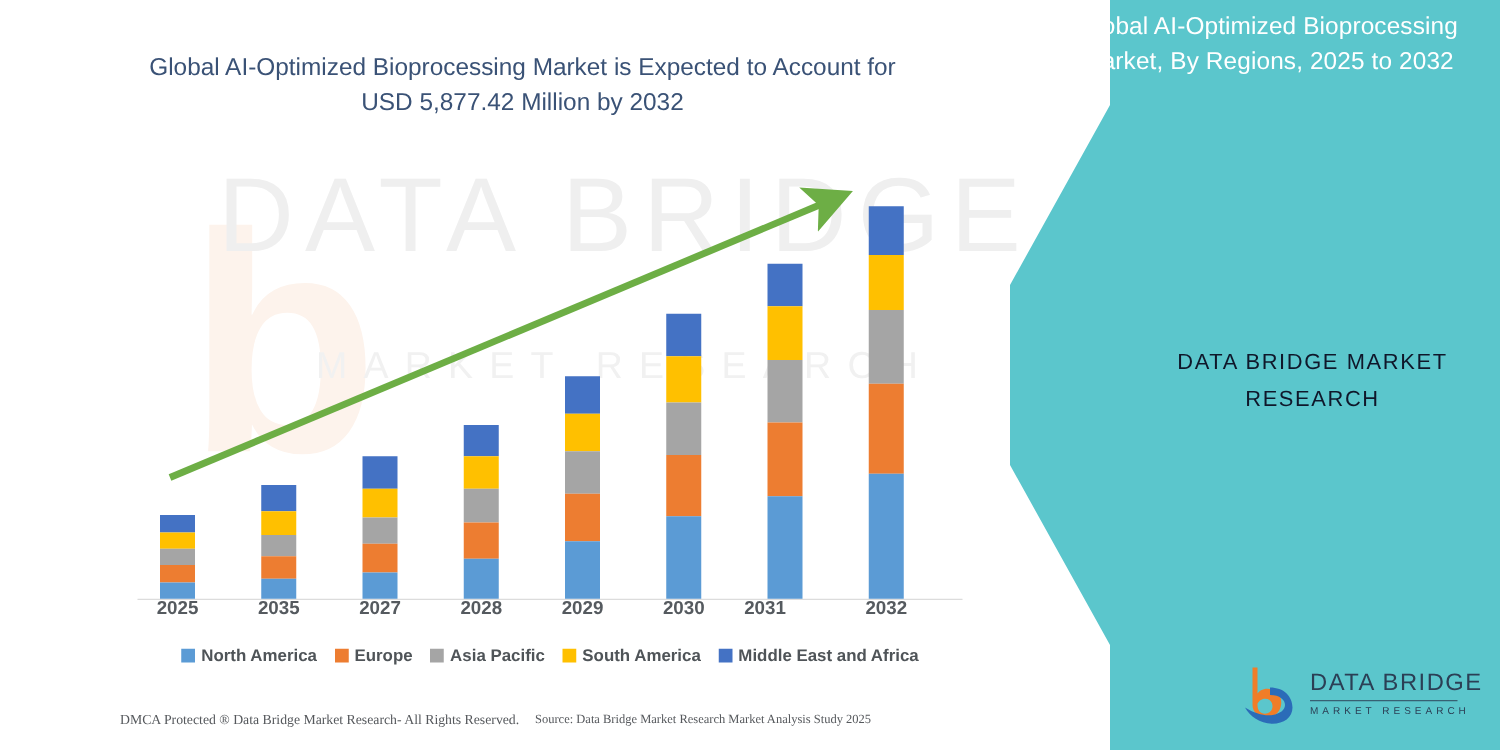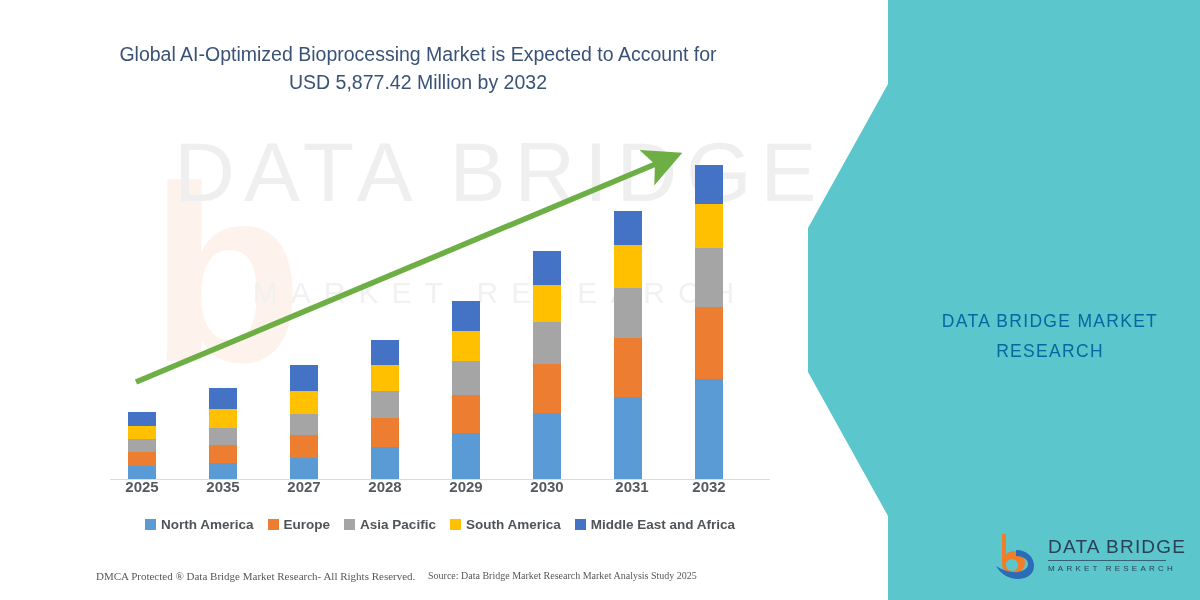--- a/index.html
+++ b/index.html
@@ -28,21 +28,21 @@
     position:absolute; display:flex; align-items:center; justify-content:center;
     color:#1f4e79; font-size:17px; letter-spacing:.4px;
   }
   .hex svg{ position:absolute; inset:0; }
   .hex span{ position:relative; z-index:2; }
   #hex-2025{ left:1012px; top:118px; width:86px; height:78px; }
   #hex-2032{ left:936px; top:148px; width:86px; height:78px; }
 
   .dbmr-words{
     position:absolute; left:900px; top:275px; width:300px; text-align:center;
-    color:#0369a1; font-size:17.5px; line-height:1.7; letter-spacing:1.3px; z-index:5;margin-top:32px;
+    color:#0f172a; font-size:17.5px; line-height:1.7; letter-spacing:1.3px; z-index:5;
   }
 
   
   .chart-title{
     position:absolute; left:108px; top:40px; width:620px; text-align:center;
     color:#3a5276; font-size:19.5px; line-height:1.45; z-index:4;
   }
 
   
   .watermark{
@@ -188,21 +188,21 @@
     <line x1="26" y1="242" x2="548" y2="23" stroke="#6DAE45" stroke-width="5.5" marker-end="url(#ahead)"></line>
   </svg>
 
   <div class="xlabels">
       <div class="xlab" style="left: 2px;">2025</div>
       <div class="xlab" style="left: 83px;">2035</div>
       <div class="xlab" style="left: 164px;">2027</div>
       <div class="xlab" style="left: 245px;">2028</div>
       <div class="xlab" style="left: 326px;">2029</div>
       <div class="xlab" style="left: 407px;">2030</div>
-      <div class="xlab" style="left: 492px;">2031</div>
+      <div class="xlab" style="left: 472px;">2031</div>
       <div class="xlab" style="left: 569px;">2032</div>
     </div>
 
   <div class="legend">
       <div class="leg-item">
         <span class="leg-box" style="background: rgb(91, 155, 213);"></span>
         <span class="leg-txt">North America</span>
       </div>
       <div class="leg-item">
         <span class="leg-box" style="background: rgb(237, 125, 49);"></span>
@@ -219,20 +219,21 @@
       <div class="leg-item">
         <span class="leg-box" style="background: rgb(68, 114, 196);"></span>
         <span class="leg-txt">Middle East and Africa</span>
       </div>
     </div>
 
   <div class="foot-left">DMCA Protected ® Data Bridge Market Research-  All Rights Reserved.</div>
   <div class="foot-right">Source: Data Bridge Market Research  Market Analysis Study 2025</div>
 
   <div class="teal-panel"></div>
+  <div class="teal-title">Global AI-Optimized Bioprocessing Market, By Regions, 2025 to 2032</div>
 
   <div class="hex" id="hex-2032">
     <svg viewBox="0 0 86 78">
       <polygon points="21.5,2 64.5,2 85,39 64.5,76 21.5,76 1,39" fill="none" stroke="#ffffff" stroke-width="3.2"></polygon>
     </svg>
     <span>2032</span>
   </div>
 
   <div class="hex" id="hex-2025">
     <svg viewBox="0 0 86 78">

